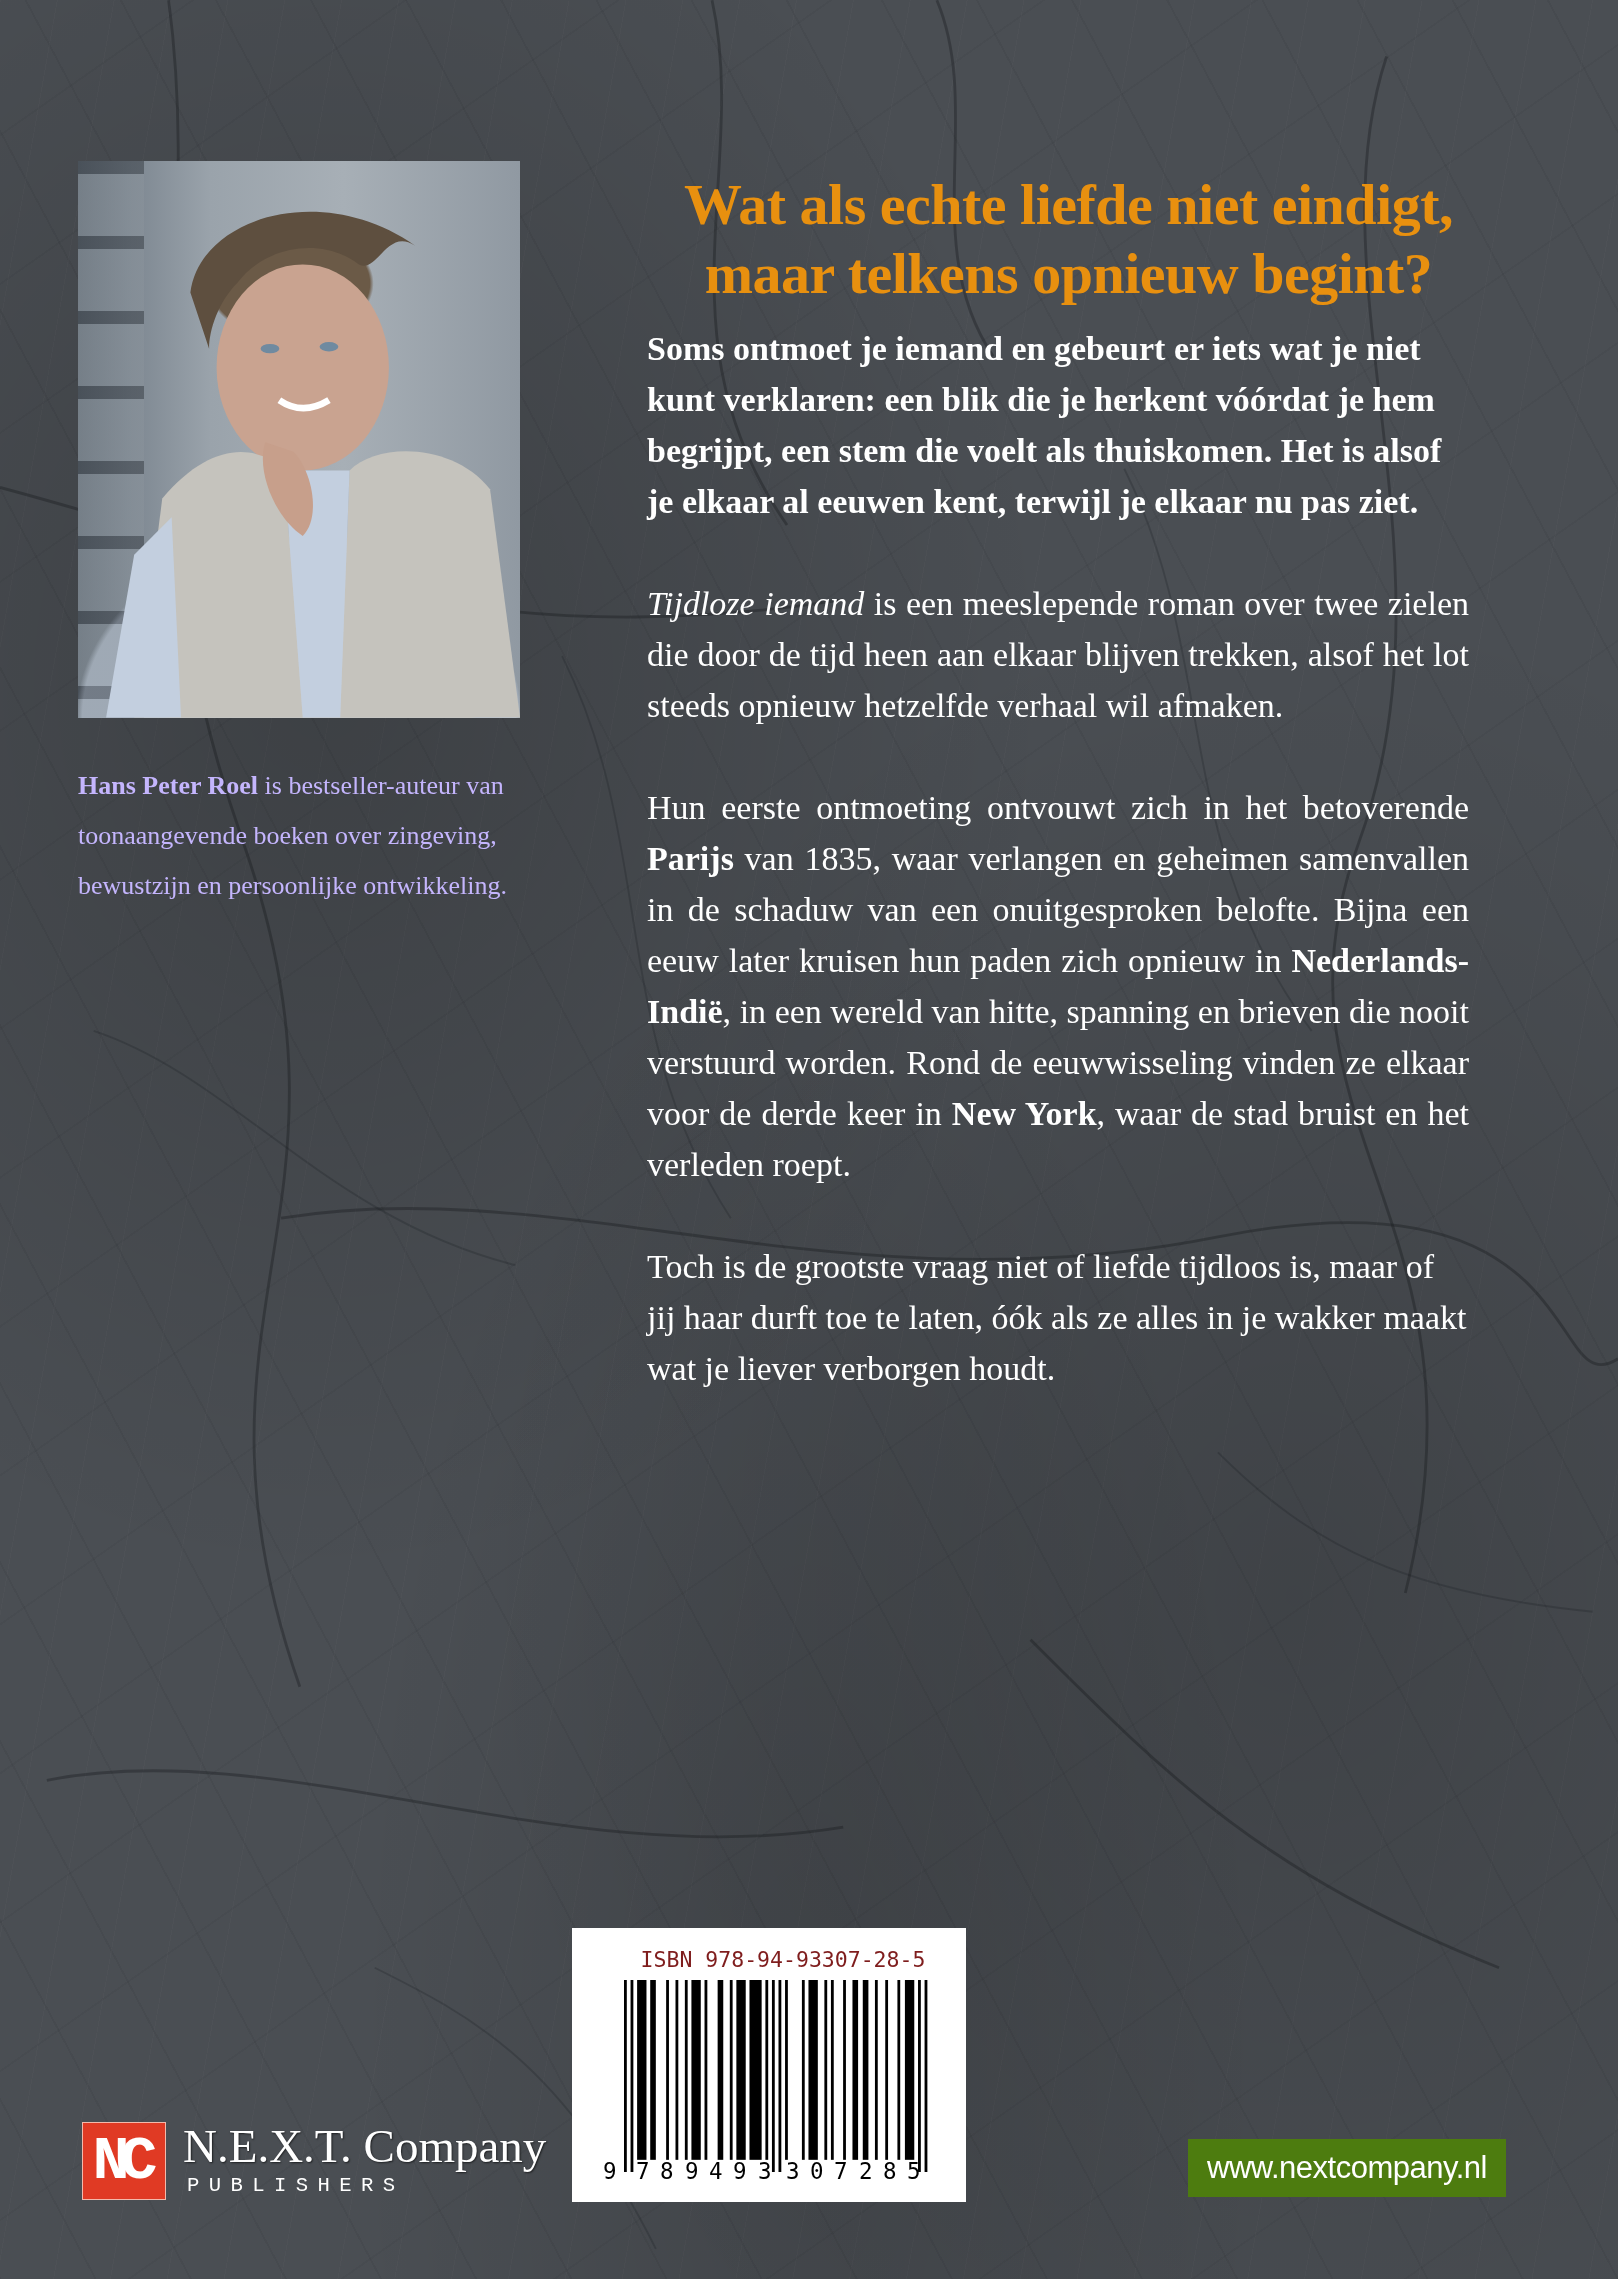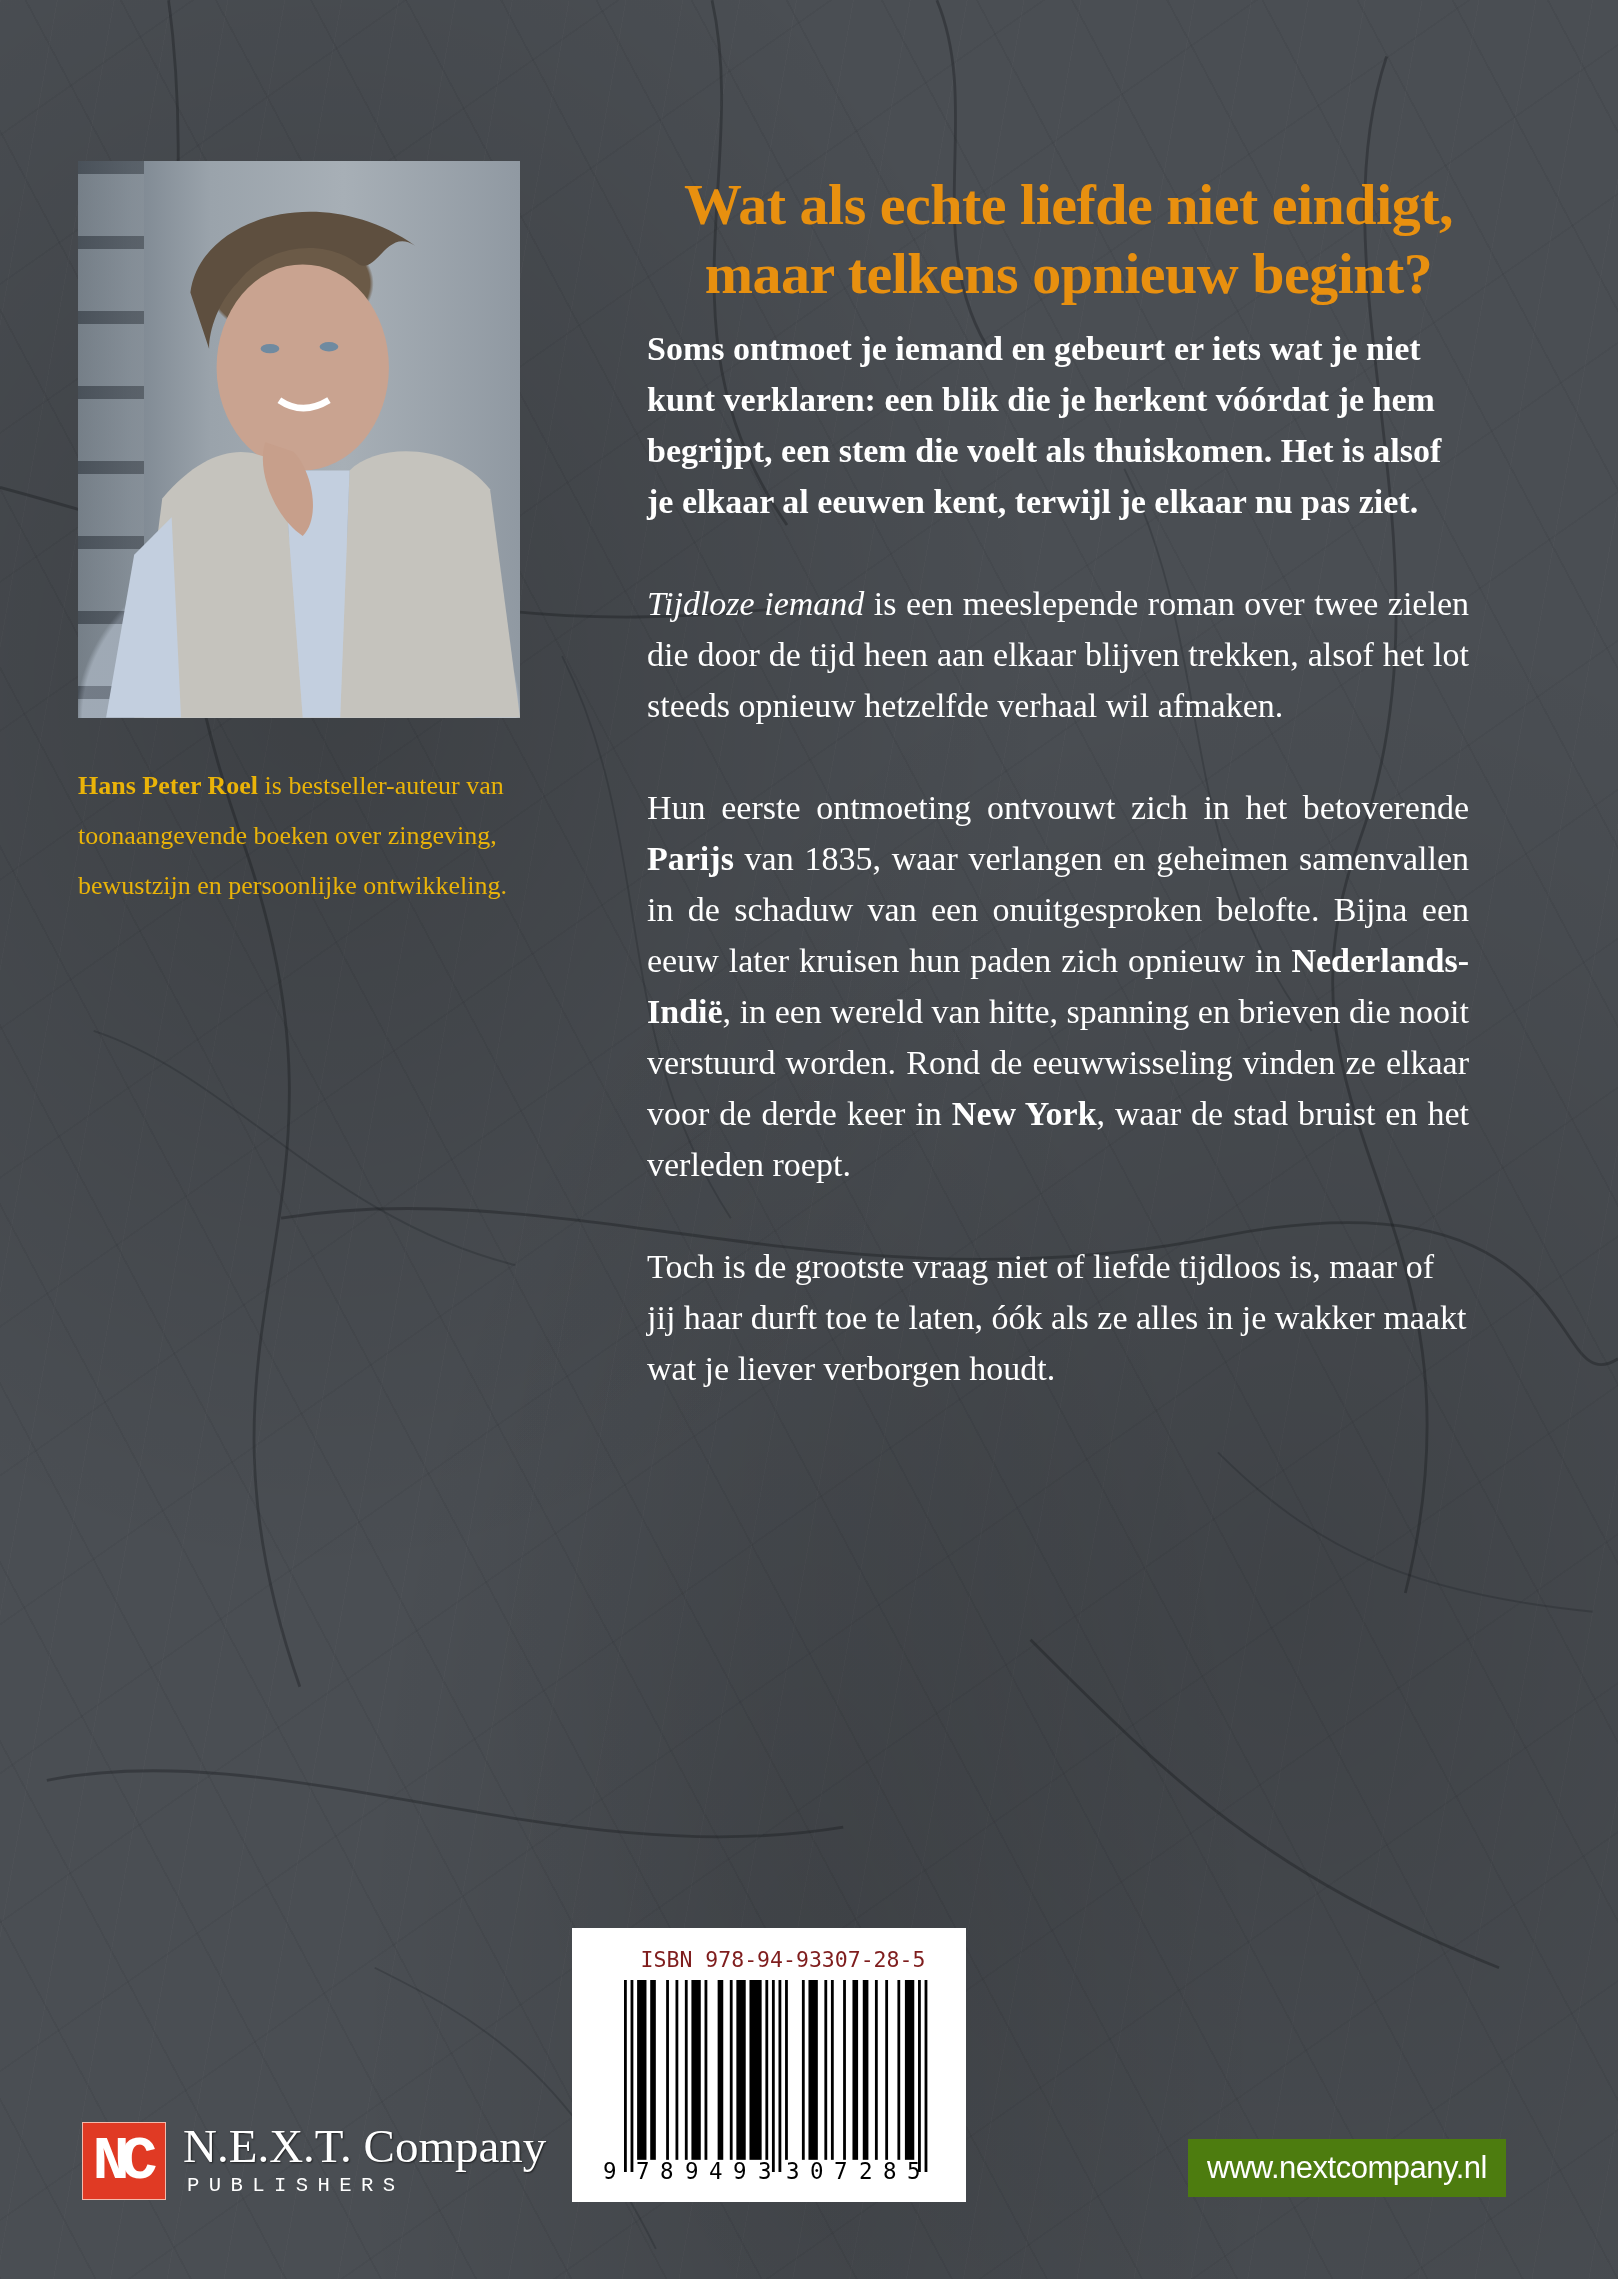--- a/index.html
+++ b/index.html
@@ -53,21 +53,21 @@
   }
   .body-text p { margin: 0 0 51px 0; text-align: justify; }
   .body-text p.intro { font-weight: bold; text-align: left; }
   .body-text p.last { text-align: left; }
   .body-text b { font-weight: bold; }
   .body-text i { font-style: italic; }
 
   
   .bio {
     position: absolute; left: 78px; top: 761px; width: 440px;
-    color: #eab308; font-size: 26px; line-height: 50px;
+    color: #c4b5fd; font-size: 26px; line-height: 50px;
     font-family: "Liberation Serif", serif;
   }
 
   
   .barcode-box {
     position: absolute; left: 572px; top: 1928px; width: 394px; height: 274px;
     background: #ffffff;
   }
   .isbn-label {
     position: absolute; left: 0; top: 19px; width: 100%; text-align: center;

